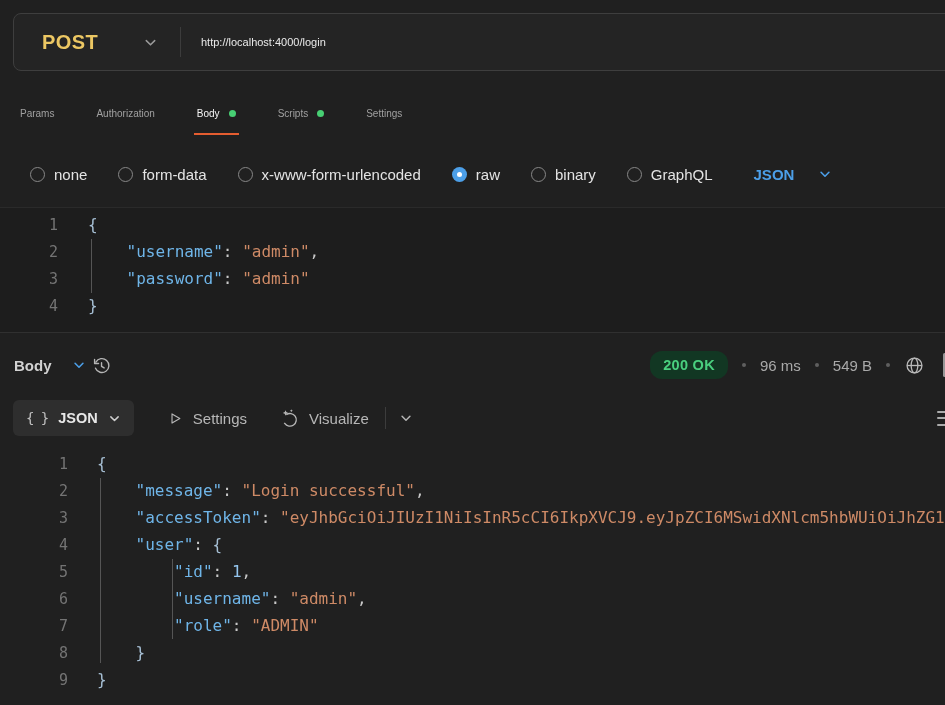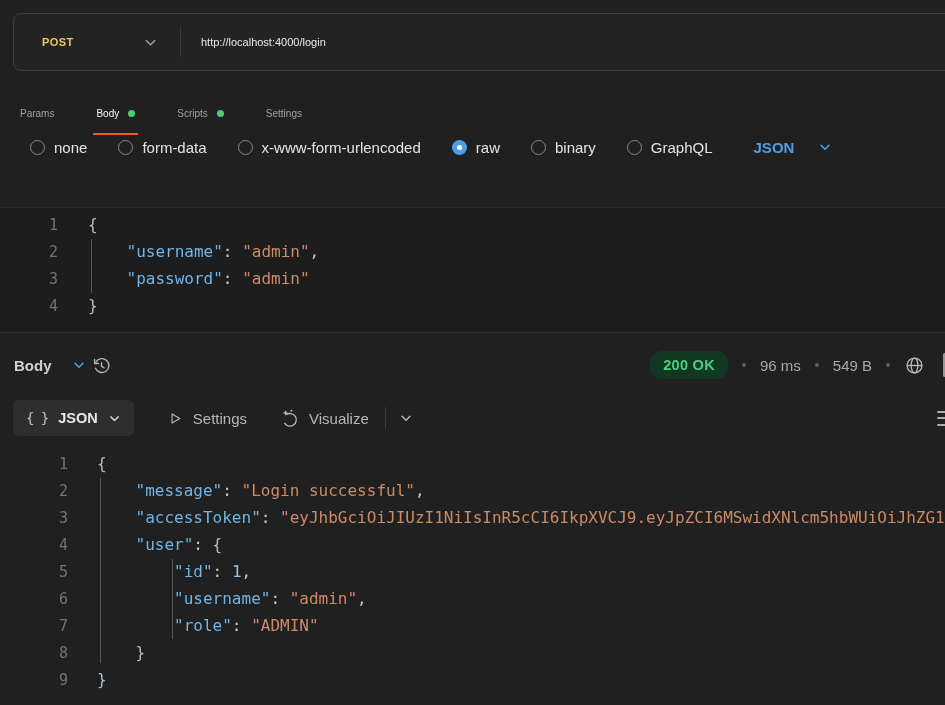--- a/index.html
+++ b/index.html
@@ -9,33 +9,33 @@
     font-family:"Liberation Sans",sans-serif;
   }
   
   .url-bar{
     position:absolute;left:13px;top:13px;width:952px;height:58px;
     border:1px solid #3e3e3e;border-radius:8px;background:#242424;
     display:flex;align-items:center;box-sizing:border-box;
   }
   .method-select{width:166px;height:100%;display:flex;align-items:center;
     justify-content:space-between;padding:0 22px 0 28px;box-sizing:border-box;cursor:pointer;}
-  .method-label{color:var(--method-yellow,#ecc763);font-weight:700;font-size:11px;letter-spacing:.4px;}
+  .method-label{color:var(--method-yellow,#ecc763);font-weight:700;font-size:20px;letter-spacing:.4px;}
   .chev{color:#9a9a9a;display:inline-flex;}
   .url-divider{width:1px;height:30px;background:#3c3c3c;}
   .url-text{padding-left:20px;font-size:11px;color:#eaeaea;}
   
   .tabs{position:absolute;left:20px;top:92px;height:43px;display:flex;gap:42px;}
   .tab{position:relative;display:flex;align-items:center;gap:9px;font-size:10px;color:#a0a0a0;cursor:pointer;}
   .tab.active{color:#f5f5f5;}
   .tab.active::after{content:"";position:absolute;left:-3px;right:-3px;bottom:0;height:2px;background:var(--accent-orange,#e55d30);}
   .tab-count{color:var(--green,#47cf73);margin-left:-3px;}
   .tab-dot{width:7px;height:7px;border-radius:50%;background:var(--green,#47cf73);}
   
-  .modes{position:absolute;left:30px;top:128px;height:38px;display:flex;align-items:center;gap:31px;}
+  .modes{position:absolute;left:30px;top:155px;height:38px;display:flex;align-items:center;gap:31px;}
   .mode{display:flex;align-items:center;gap:9px;font-size:15px;color:#e4e4e4;cursor:pointer;}
   .radio{width:15px;height:15px;border-radius:50%;border:1.5px solid #878787;box-sizing:border-box;flex:none;}
   .radio.selected{border:none;background:var(--blue,#2b7fdc);position:relative;}
   .radio.selected::after{content:"";position:absolute;left:5px;top:5px;width:5px;height:5px;border-radius:50%;background:#fff;}
   .lang-select{display:flex;align-items:center;gap:24px;margin-left:10px;color:var(--blue,#4c9fe8);
     font-size:15px;font-weight:700;cursor:pointer;}
   .lang-select .chev{color:var(--blue,#4c9fe8);}
   
   .editor{position:absolute;left:0;width:945px;background:#1d1d1d;overflow:hidden;}
   #req-editor{top:207px;height:126px;border-top:1px solid #2a2a2a;border-bottom:1px solid #303030;
@@ -92,20 +92,23 @@
         </svg>
     </span>
   </div>
   <div class="url-divider"></div>
   <div class="url-text">http://localhost:4000/login</div>
 </div>
 
 <div class="tabs">
     <div class="tab">
       <span>Params</span>
+    </div>
+    <div class="tab">
+      <span>Authorization</span>
     </div>
     <div class="tab active">
       <span>Body</span>
       <span class="tab-dot"></span>
     </div>
     <div class="tab">
       <span>Scripts</span>
       <span class="tab-dot"></span>
     </div>
     <div class="tab">

